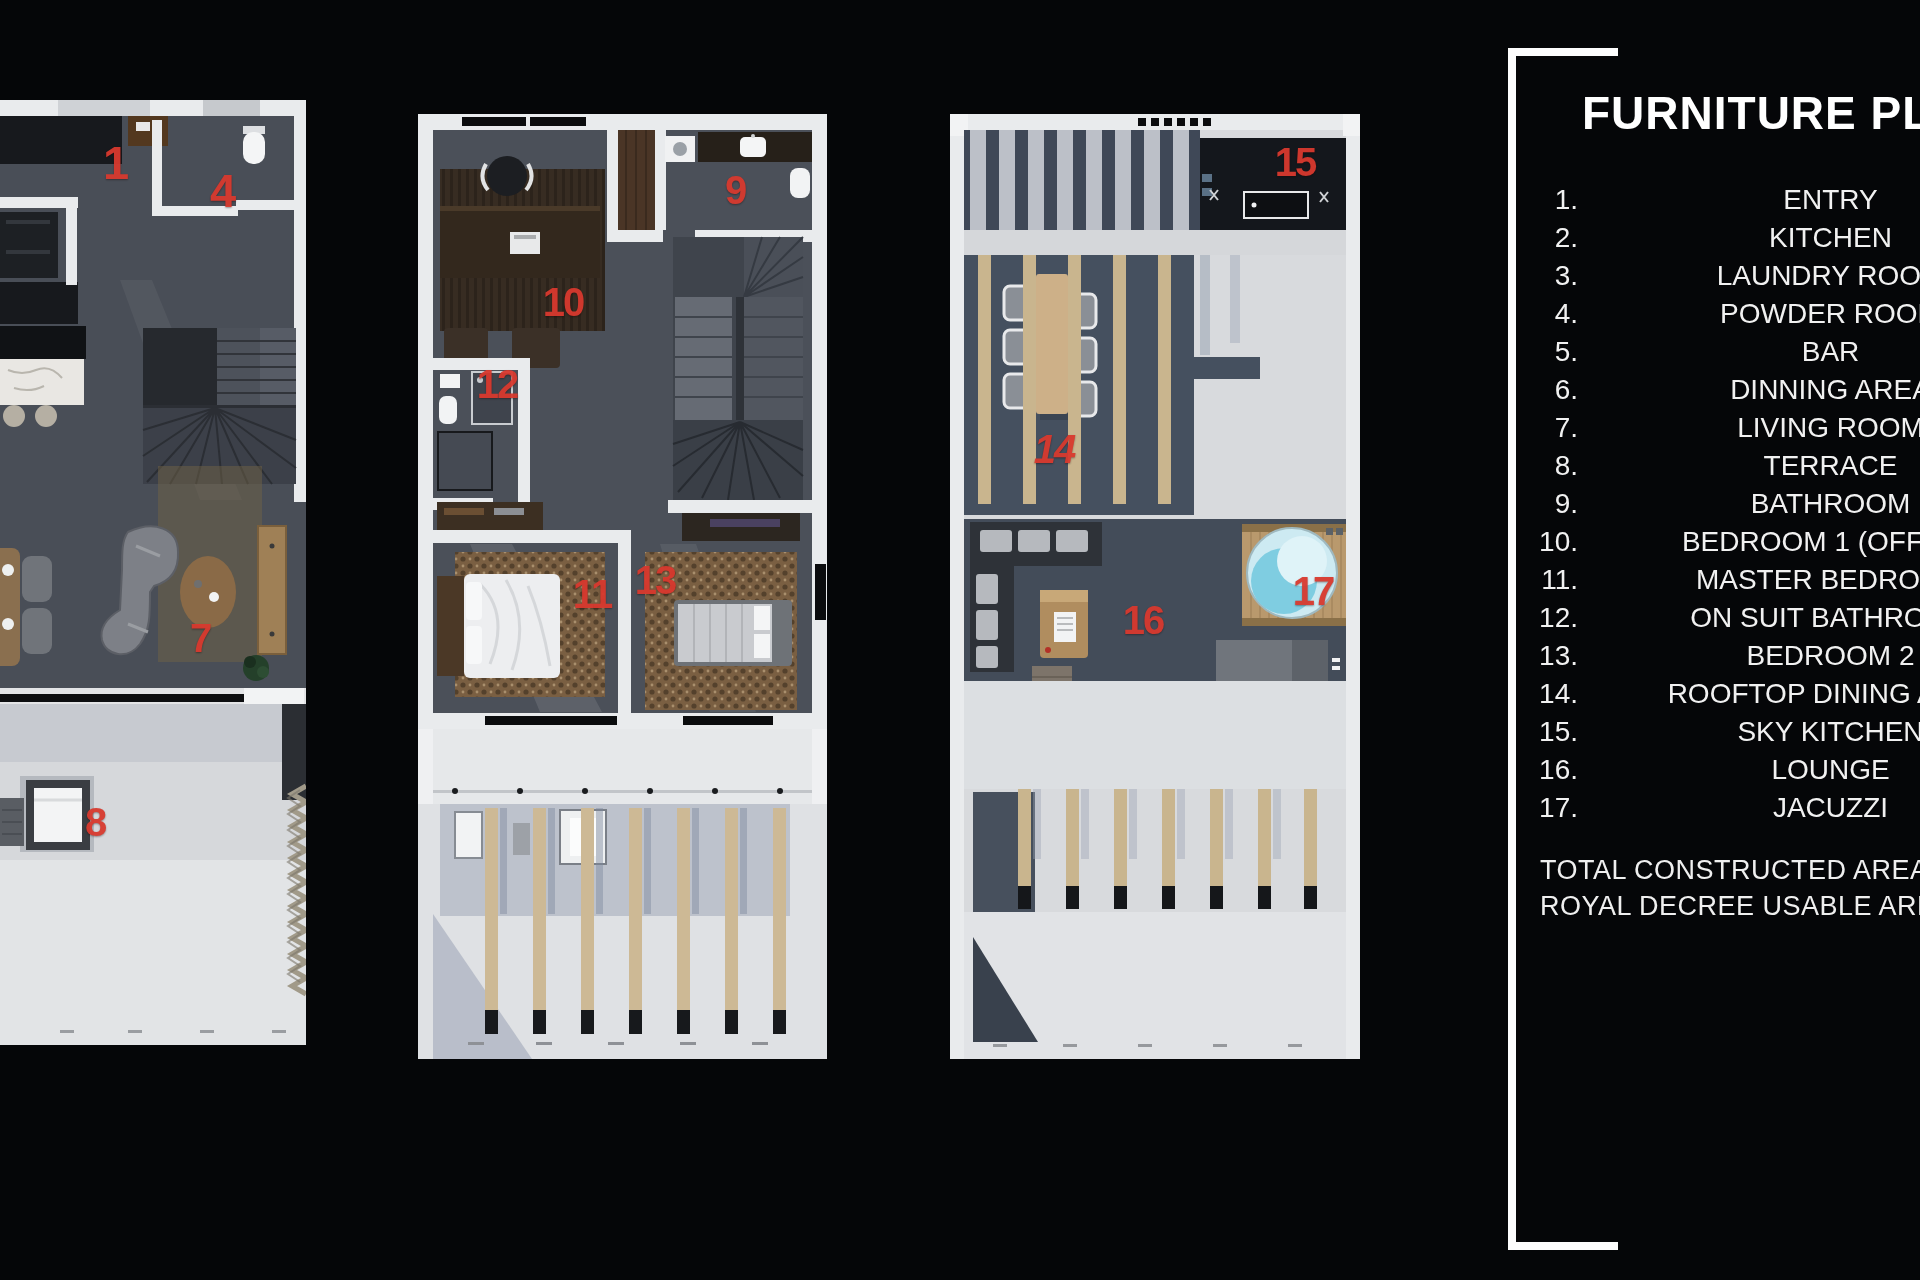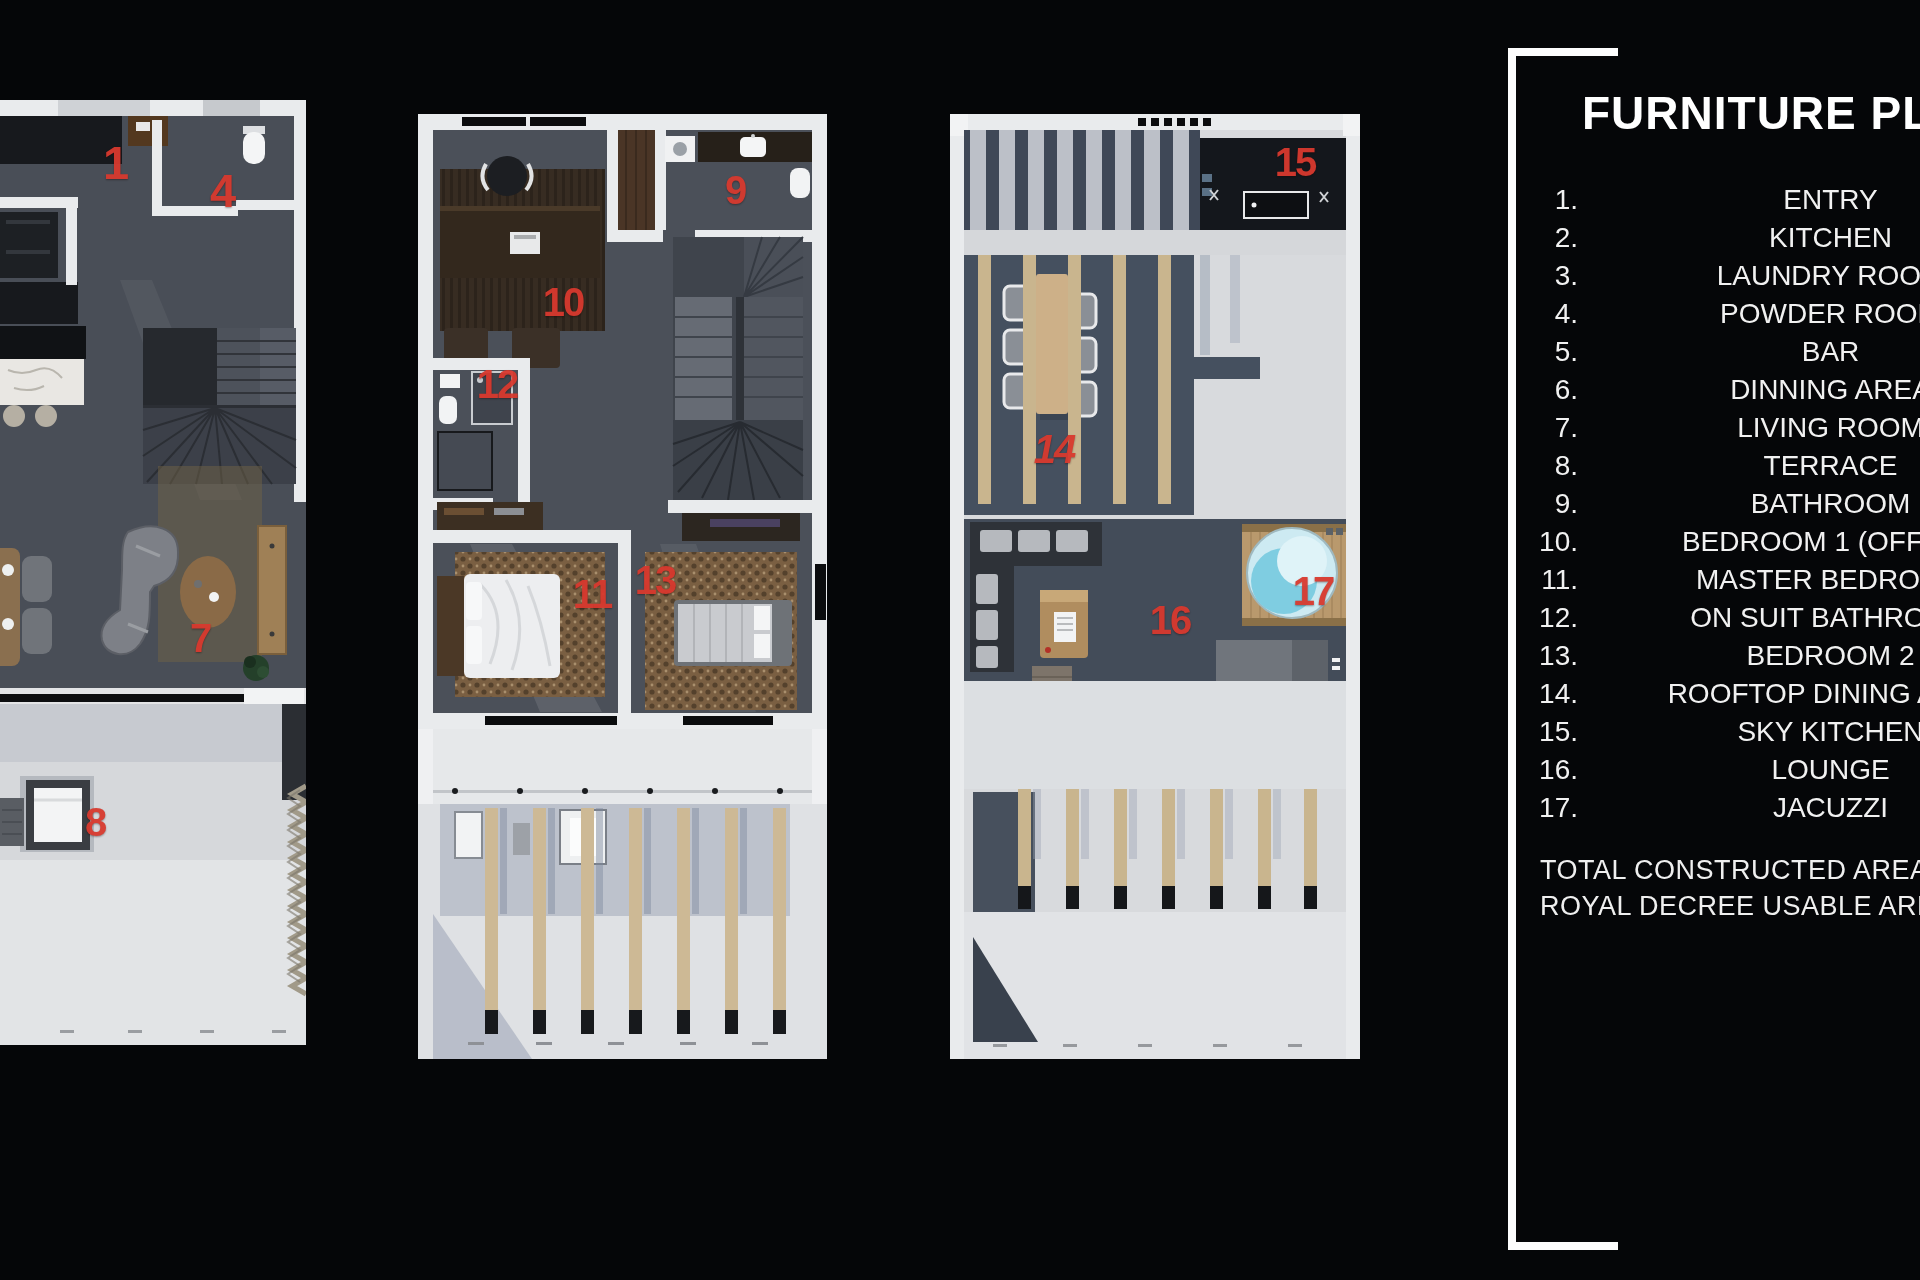--- a/index.html
+++ b/index.html
@@ -416,21 +416,21 @@
           <rect x="45" y="930" width="14" height="3"></rect>
             <rect x="115" y="930" width="14" height="3"></rect>
           <rect x="190" y="930" width="14" height="3"></rect>
             <rect x="265" y="930" width="14" height="3"></rect>
           <rect x="340" y="930" width="14" height="3"></rect>
         </g>
       </g>
     </svg>
     <div class="marker" style="left:347px;top:48px;">15</div>
     <div class="marker" style="left:106px;top:335px;font-style:italic;">14</div>
-    <div class="marker" style="left:195px;top:506px;margin-left:27px;">16</div>
+    <div class="marker" style="left:195px;top:506px;">16</div>
     <div class="marker" style="left:365px;top:477px;">17</div>
   </div>
 
   <div>
     <div class="legend-frame-left"></div>
     <div class="legend-frame-top"></div>
     <div class="legend-frame-bottom"></div>
     <div class="legend-title">FURNITURE PLAN</div>
 
     <div class="legend-list">

